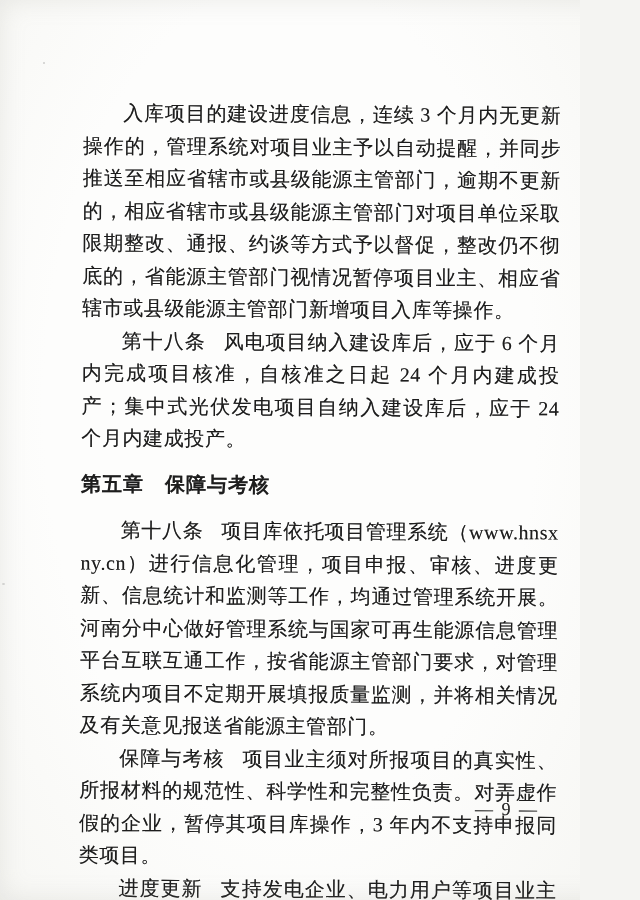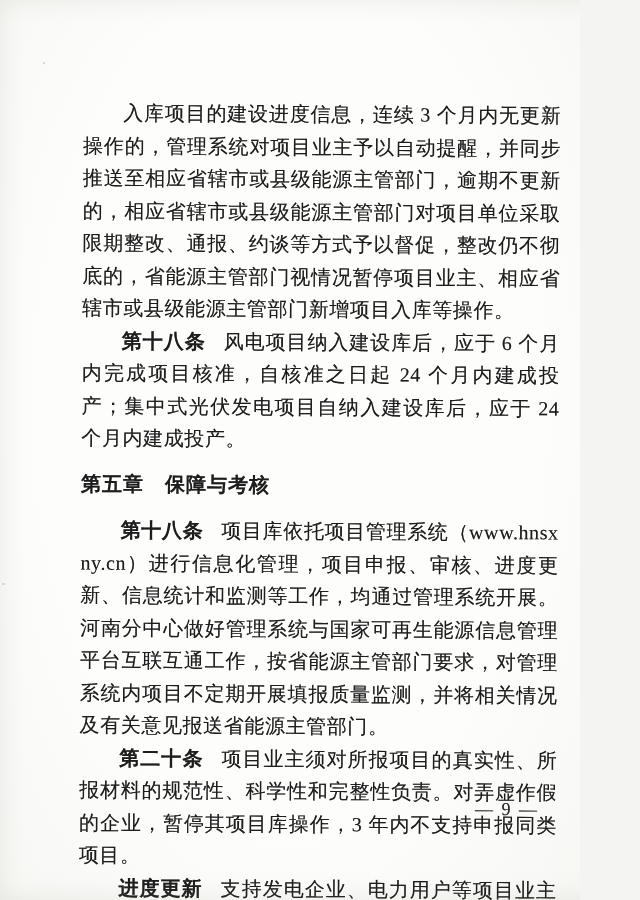--- a/index.html
+++ b/index.html
@@ -43,21 +43,21 @@
   }
   .para {
     margin: 0;
     text-indent: 2em;
     text-align: justify;
     text-align-last: left;
     letter-spacing: 0.6px;
     word-break: break-all;
   }
   .para .lead {
-    font-weight: 700;
+    font-weight: 400;
     margin-right: 0.9em;
   }
   .chapter-heading {
     margin: 13px 0 14px 0;
     text-align: center;
     font-weight: 700;
     font-size: 20px;
     letter-spacing: 1px;
     text-indent: 0;
   }
@@ -108,21 +108,21 @@
     <div class="content">
 
       <p class="para"><span>入库项目的建设进度信息，连续 3 个月内无更新操作的，管理系统对项目业主予以自动提醒，并同步推送至相应省辖市或县级能源主管部门，逾期不更新的，相应省辖市或县级能源主管部门对项目单位采取限期整改、通报、约谈等方式予以督促，整改仍不彻底的，省能源主管部门视情况暂停项目业主、相应省辖市或县级能源主管部门新增项目入库等操作。</span></p>
 
       <p class="para"><span class="lead">第十八条</span><span>风电项目纳入建设库后，应于 6 个月内完成项目核准，自核准之日起 24 个月内建成投产；集中式光伏发电项目自纳入建设库后，应于 24 个月内建成投产。</span></p>
 
       <p class="para chapter-heading">第五章　保障与考核</p>
 
       <p class="para"><span class="lead">第十八条</span><span>项目库依托项目管理系统（www.hnsxny.cn）进行信息化管理，项目申报、审核、进度更新、信息统计和监测等工作，均通过管理系统开展。河南分中心做好管理系统与国家可再生能源信息管理平台互联互通工作，按省能源主管部门要求，对管理系统内项目不定期开展填报质量监测，并将相关情况及有关意见报送省能源主管部门。</span></p>
 
-      <p class="para"><span class="lead">第二十条</span><span>项目业主须对所报项目的真实性、所报材料的规范性、科学性和完整性负责。对弄虚作假的企业，暂停其项目库操作，3 年内不支持申报同类项目。</span></p>
+      <p class="para"><span class="lead">保障与考核</span><span>项目业主须对所报项目的真实性、所报材料的规范性、科学性和完整性负责。对弄虚作假的企业，暂停其项目库操作，3 年内不支持申报同类项目。</span></p>
 
       <p class="para"><span class="lead">进度更新</span><span>支持发电企业、电力用户等项目业主结合国家和省相关政策，积极开展各类包含新能源发电项目的试点示</span></p>
 
     </div>
 
     <div class="page-number">— 9 —</div>
 
   </div>
 
   <div class="scan-speck-1"></div>

